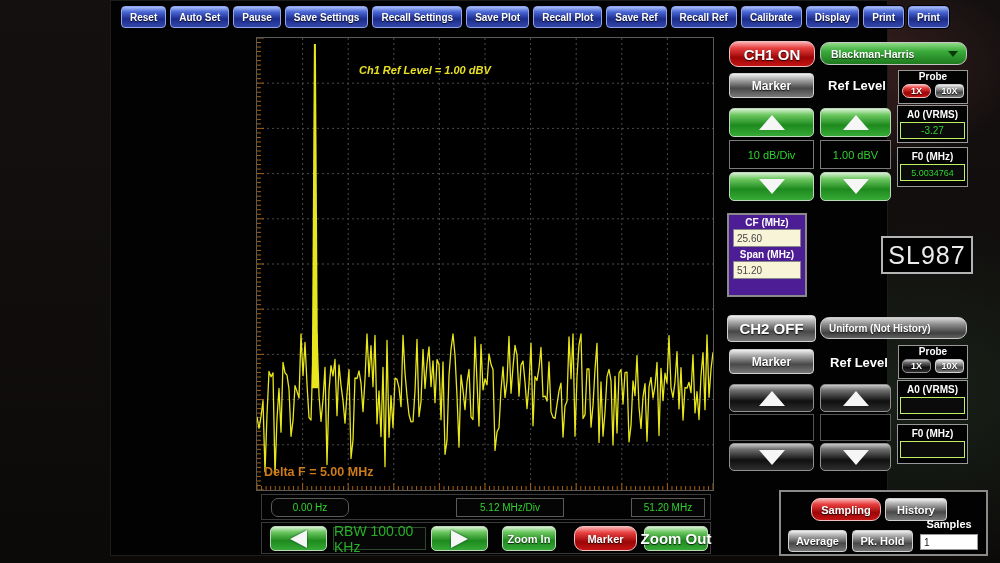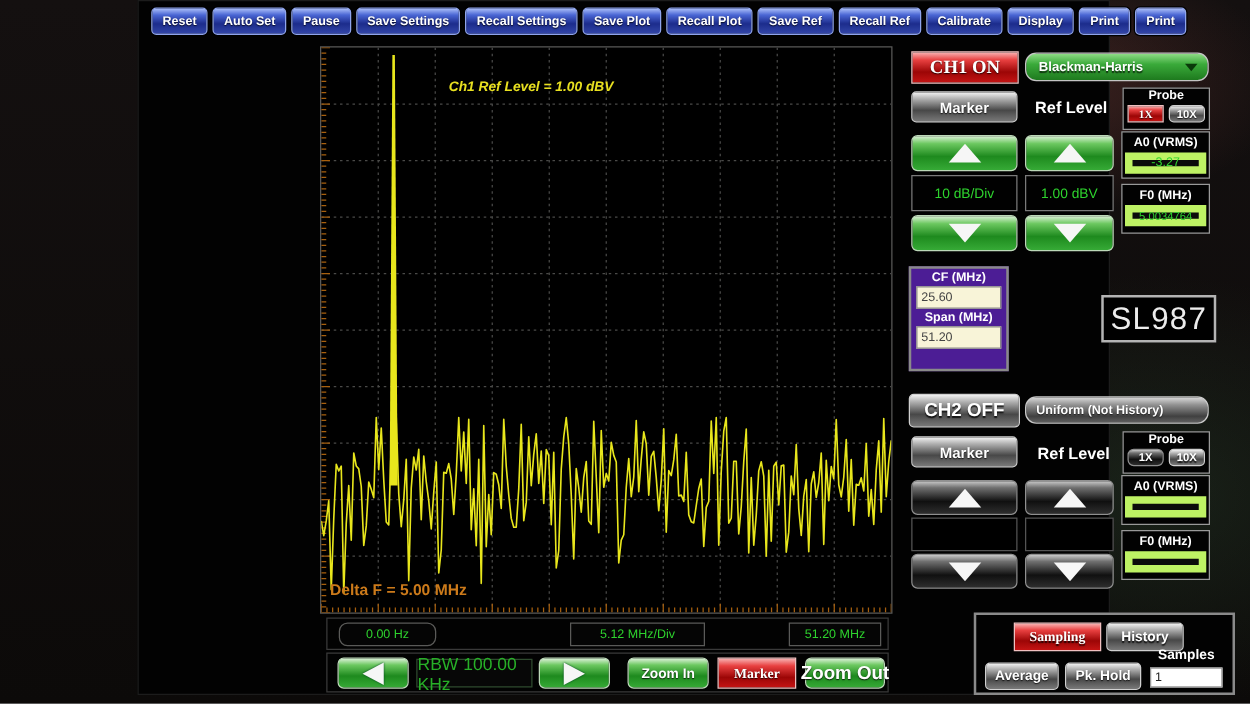--- a/index.html
+++ b/index.html
@@ -29,30 +29,30 @@
   .readout { position:absolute; top:3px; height:19px; background:#050505; border:1px solid #5a5a58;
              color:#2ed32e; font-size:10px; display:flex; align-items:center; justify-content:center; }
   .ro-1 { left:9px;  width:78px;border-radius:7px; }
   .ro-2 { left:194px; width:108px; }
   .ro-3 { left:369px; width:74px; }
 
   .controls-row { position:absolute; left:150px; top:521px; width:450px; height:32px; border:1px solid #3a3a3a; }
   .btn-green { background:linear-gradient(180deg,#d8f0d4 0%,#6cc860 22%,#1e8a1e 60%,#36aa36 100%);
                border:1px solid #bcd8b8; border-radius:5px; }
   .btn-red { background:linear-gradient(180deg,#f8b0b0 0%,#e84040 25%,#9c0606 65%,#c41414 100%);
-             border:1px solid #f0c0c0; border-radius:0;font-family:Liberation Serif, serif; }
+             border:1px solid #f0c0c0; border-radius:9px; }
   .btn-gray { background:linear-gradient(180deg,#f0f0f0 0%,#b0b0b0 22%,#484848 62%,#787878 100%);
               border:1px solid #d0d0d0; border-radius:4px; }
   .btn-dark { background:linear-gradient(180deg,#c8c8c8 0%,#707070 20%,#101010 62%,#2e2e2e 100%);
               border:1px solid #909090; border-radius:5px; }
   .arrow-l { position:absolute; left:8px;  top:3px; width:57px; height:25px; }
   .rbw-box { position:absolute; left:71px; top:4px; width:93px; height:23px; background:#070707; border:1px solid #2e4a2e;
              color:#27b027; font-size:14px; display:flex; align-items:center; justify-content:center; }
   .arrow-r { position:absolute; left:169px; top:3px; width:57px; height:25px; }
-  .zoom-in  { position:absolute; left:240px; top:3px; width:65px; height:25px; font-size:11px; }
+  .zoom-in  { position:absolute; left:240px; top:3px; width:54px; height:25px; font-size:11px; }
   .marker-b { position:absolute; left:312px; top:3px; width:63px; height:25px; font-size:11px; }
   .zoom-out { position:absolute; left:382px; top:3px; width:64px; height:25px; font-size:15px; }
 
   
   .tri { width:0; height:0; }
   .tri-up    { border-left:13px solid transparent; border-right:13px solid transparent; border-bottom:15px solid #f6f6f6; }
   .tri-down  { border-left:13px solid transparent; border-right:13px solid transparent; border-top:15px solid #f6f6f6; }
   .tri-left  { border-top:9px solid transparent; border-bottom:9px solid transparent; border-right:17px solid #f6f6f6; filter:drop-shadow(0 0 1px #042); }
   .tri-right { border-top:9px solid transparent; border-bottom:9px solid transparent; border-left:17px solid #f6f6f6; filter:drop-shadow(0 0 1px #042); }
   .tri-dd    { border-left:5px solid transparent; border-right:5px solid transparent; border-top:6px solid #0a3a0a; }
@@ -71,21 +71,21 @@
   .probe-btns { display:flex; justify-content:space-between; padding:1px 3px; }
   .probe-btn { width:29px; height:14px; font-size:9px; }
   .arrow-btn { position:absolute; height:29px; display:flex; align-items:center; justify-content:center; }
   .c1ua { left:618px; top:107px; width:85px; } .c1ub { left:709px; top:107px; width:71px; }
   .c1da { left:618px; top:171px; width:85px; } .c1db { left:709px; top:171px; width:71px; }
   .val-box { position:absolute; top:139px; height:29px; background:#010101; border:1px solid #7a7a7a;
              color:#2ed32e; font-size:11px; display:flex; align-items:center; justify-content:center; }
   .vb-a { left:618px; width:85px; } .vb-b { left:709px; width:71px; }
   .meas-panel { position:absolute; width:71px; border:1px solid #999; background:#020202; padding:2px; }
   .meas-label { color:#fff; font-size:10px; font-weight:bold; text-align:center; line-height:13px; white-space:nowrap; }
-  .meas-val { margin-top:1px; height:17px; background:#0b0b0b; border:6px solid #bef264; color:#2ed32e;
+  .meas-val { margin-top:1px; height:17px; background:#0b0b0b; border:1px solid #bef264; color:#2ed32e;
               font-size:10px; display:flex; align-items:center; justify-content:center; }
   .a0-1 { left:786px; top:104px; height:38px; }
   .f0-1 { left:786px; top:146px; height:40px; } .f0-1 .meas-val { font-size:9px; }
 
   .cfspan { position:absolute; left:616px; top:212px; width:80px; height:84px; border:2px solid #8a8a8a; background:#4c1d95; }
   .cf-label { color:#fff; font-size:10px; font-weight:bold; text-align:center; margin-top:2px; }
   .cream-input { display:block; width:68px; height:18px; margin:1px auto 0; background:#f8f4d8; border:1px solid #888;
                  color:#444; font-size:10px; font-family:"Liberation Sans",sans-serif; padding:8px 3px; }
   .model-box { position:absolute; left:770px; top:235px; width:92px; height:38px; border:2px solid #b4b4b4; background:#000;
                color:#ececec; font-size:25px; display:flex; align-items:center; justify-content:center; letter-spacing:1px; }

